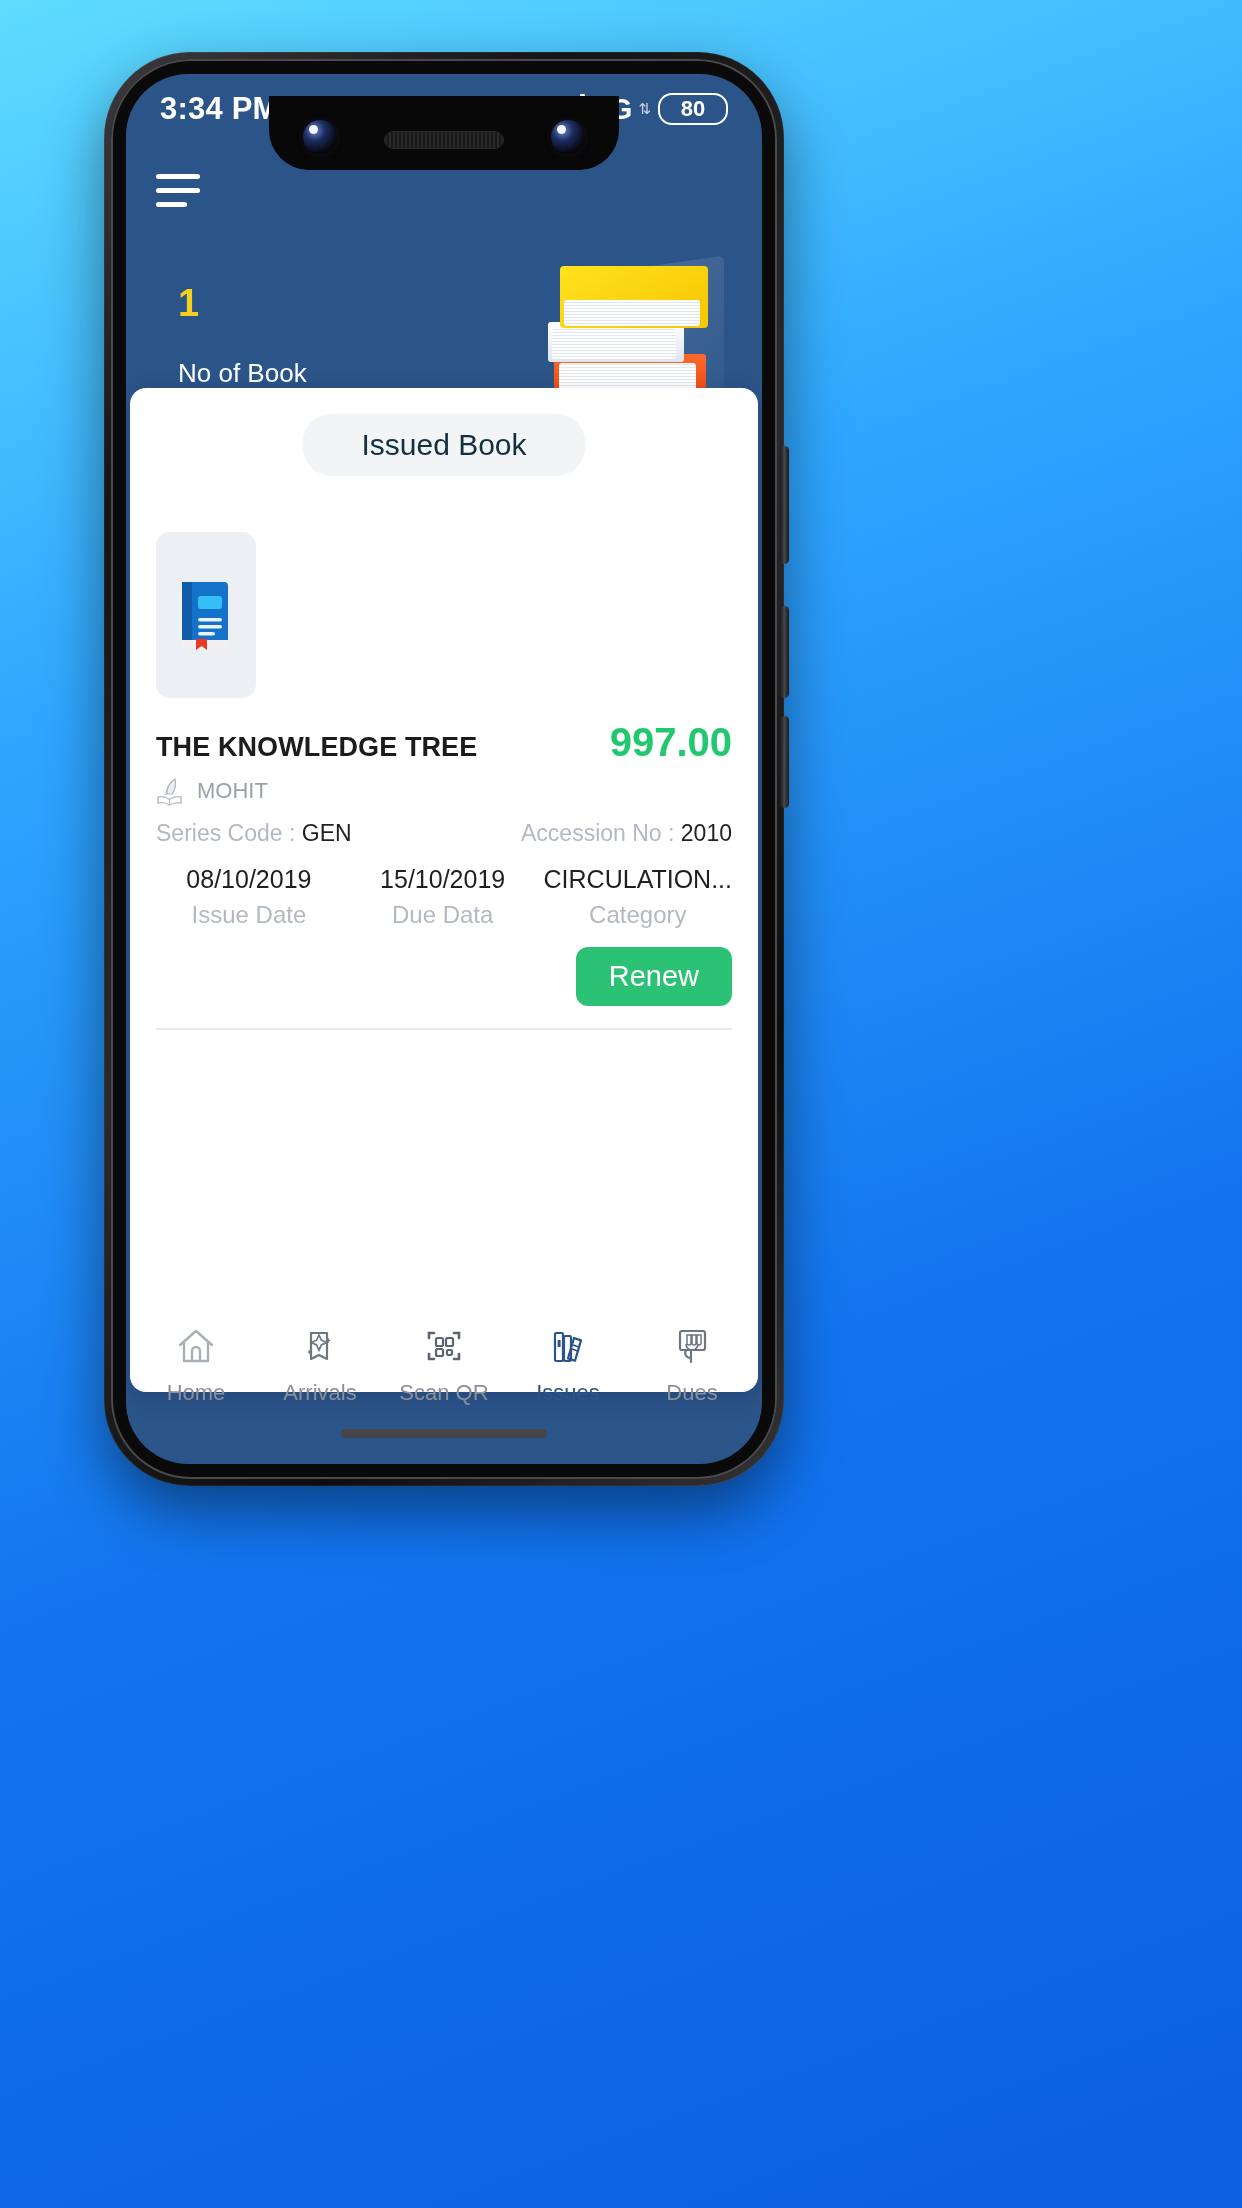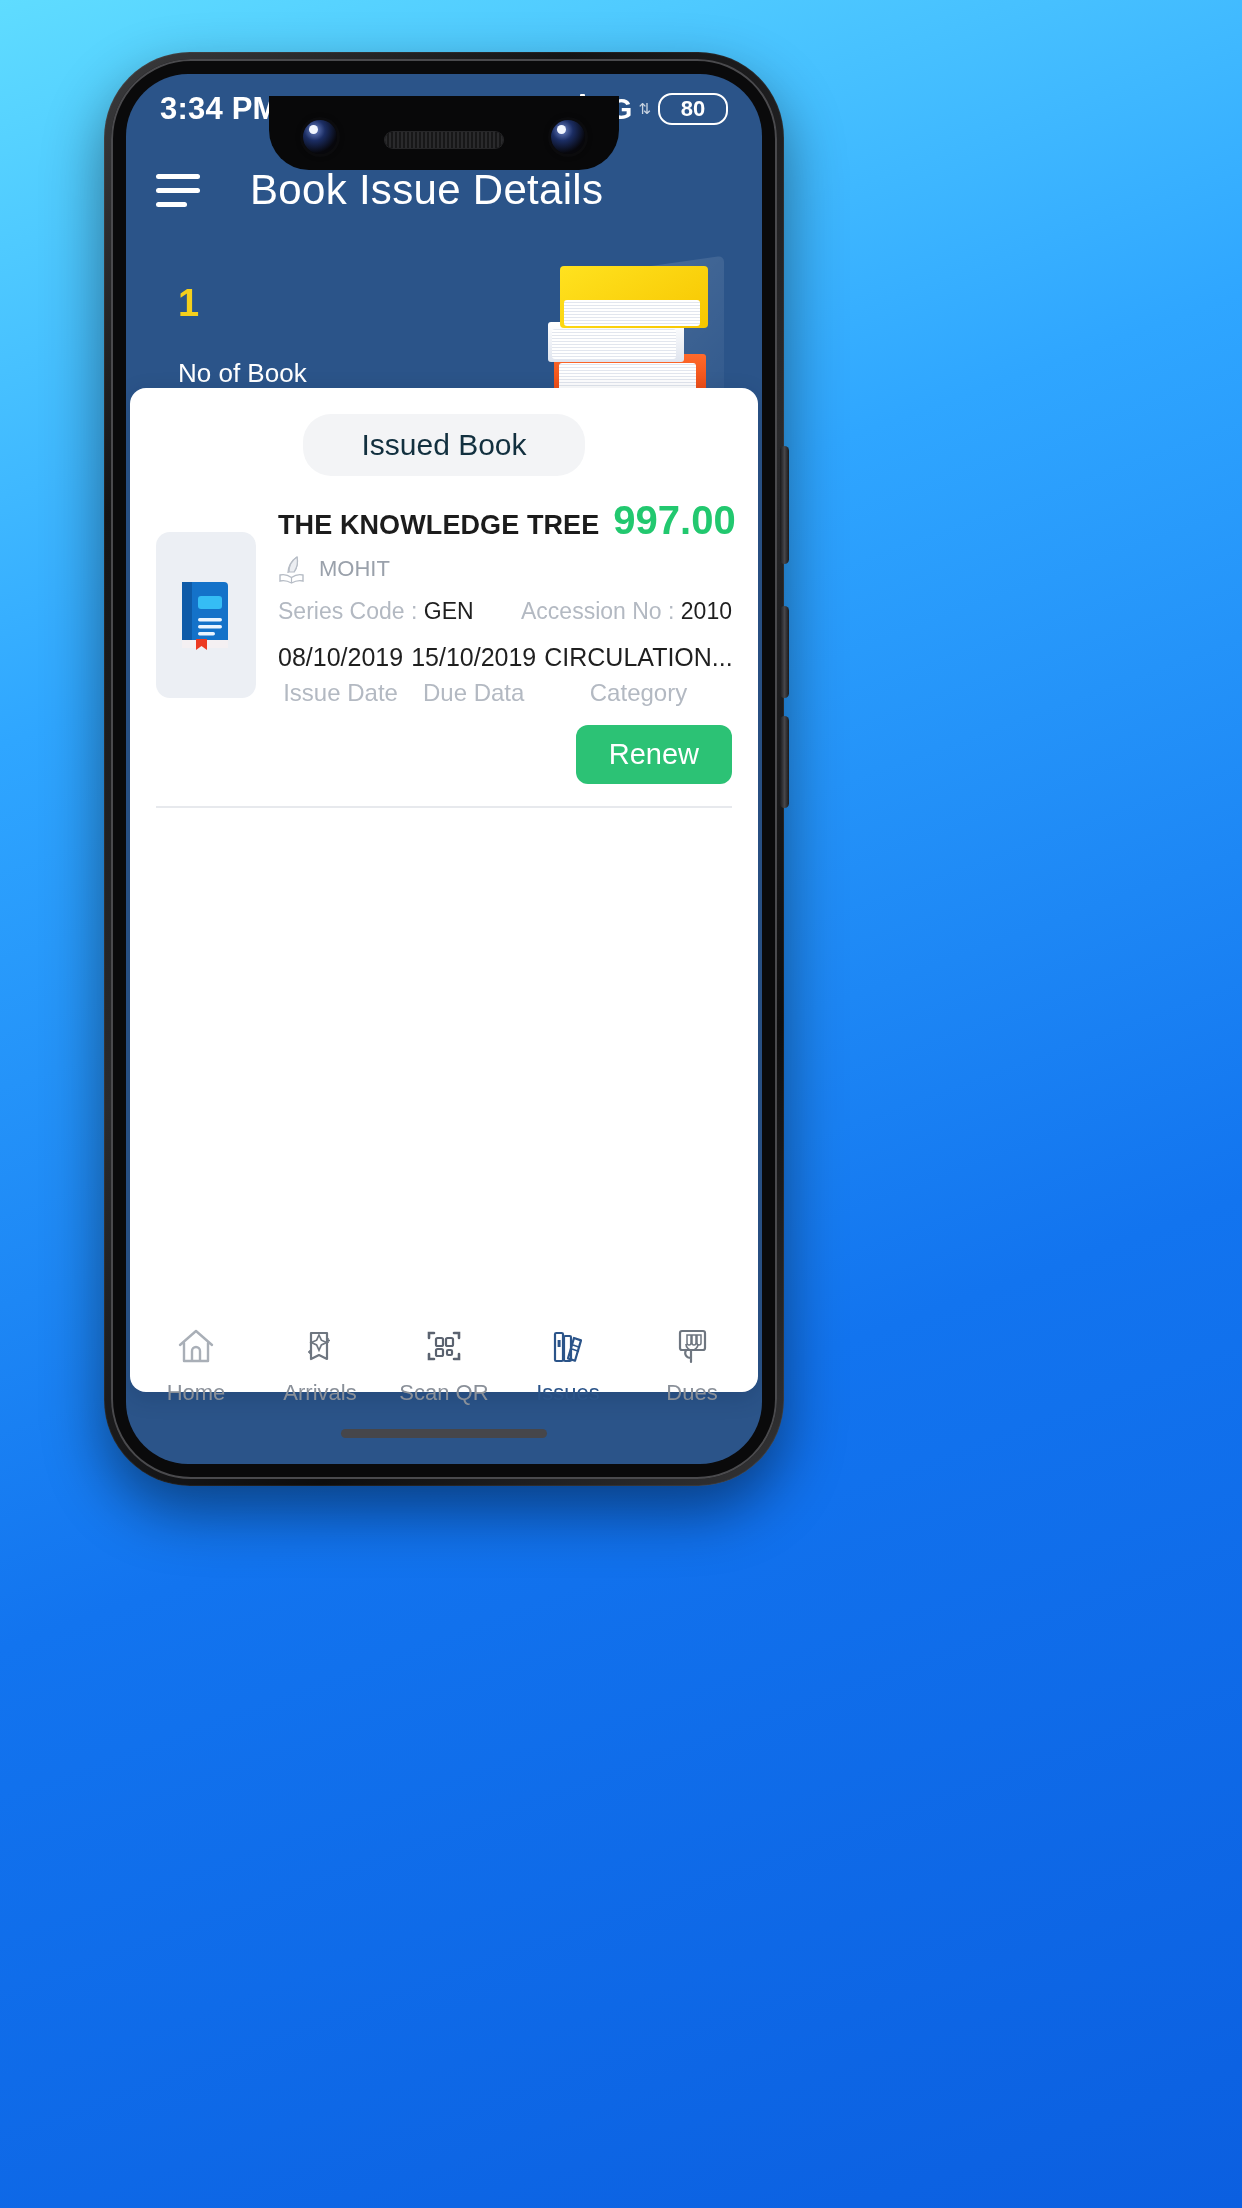--- a/index.html
+++ b/index.html
@@ -113,21 +113,21 @@
     position:absolute; left:4px; top:314px; right:4px; bottom:72px;
     background:#fff; border-radius:16px; z-index:10;
     box-shadow:0 6px 22px rgba(10,30,60,.18);
   }
   .tab-wrap{ display:flex; justify-content:center; padding-top:26px; }
   .tab-pill{
     background:#f3f4f6; border-radius:28px; padding:14px 58px;
     font-size:30px; color:#12303f; font-weight:400;
   }
 
-  .list-item{ padding:22px 26px 0 26px; display:flex; gap:22px; }
+  .list-item{ padding:22px 26px 0 26px; display:flex; gap:22px;flex-direction:column; }
   .thumb{
     width:100px; height:166px; background:#eceff4; border-radius:14px; flex:0 0 auto;
     display:flex; align-items:center; justify-content:center; margin-top:34px;
   }
   .item-body{ flex:1; min-width:0; }
   .row-title{ display:flex; align-items:baseline; justify-content:space-between; gap:14px; }
   .book-title{ font-size:27px; font-weight:bold; color:#1c1c1c; letter-spacing:.1px; white-space:nowrap; }
   .price{ font-size:40px; font-weight:bold; color:#22c86f; }
   .author-row{ display:flex; align-items:center; gap:11px; margin-top:11px; }
   .author-name{ font-size:22px; color:#9aa1ab; }
@@ -218,21 +218,20 @@
         <div class="battery">80</div>
       </div>
     </div>
 
     <div class="app-bar">
       <div class="hamburger">
           <i></i>
           <i></i>
           <i></i>
         </div>
-      <div class="app-title">Book Issue Details</div>
     </div>
 
     <div class="notch">
       <div class="cam" id="cam-left"></div>
       <div class="speaker"></div>
       <div class="cam" id="cam-right"></div>
     </div>
 
     <div class="sheet">
       <div class="tab-wrap">

